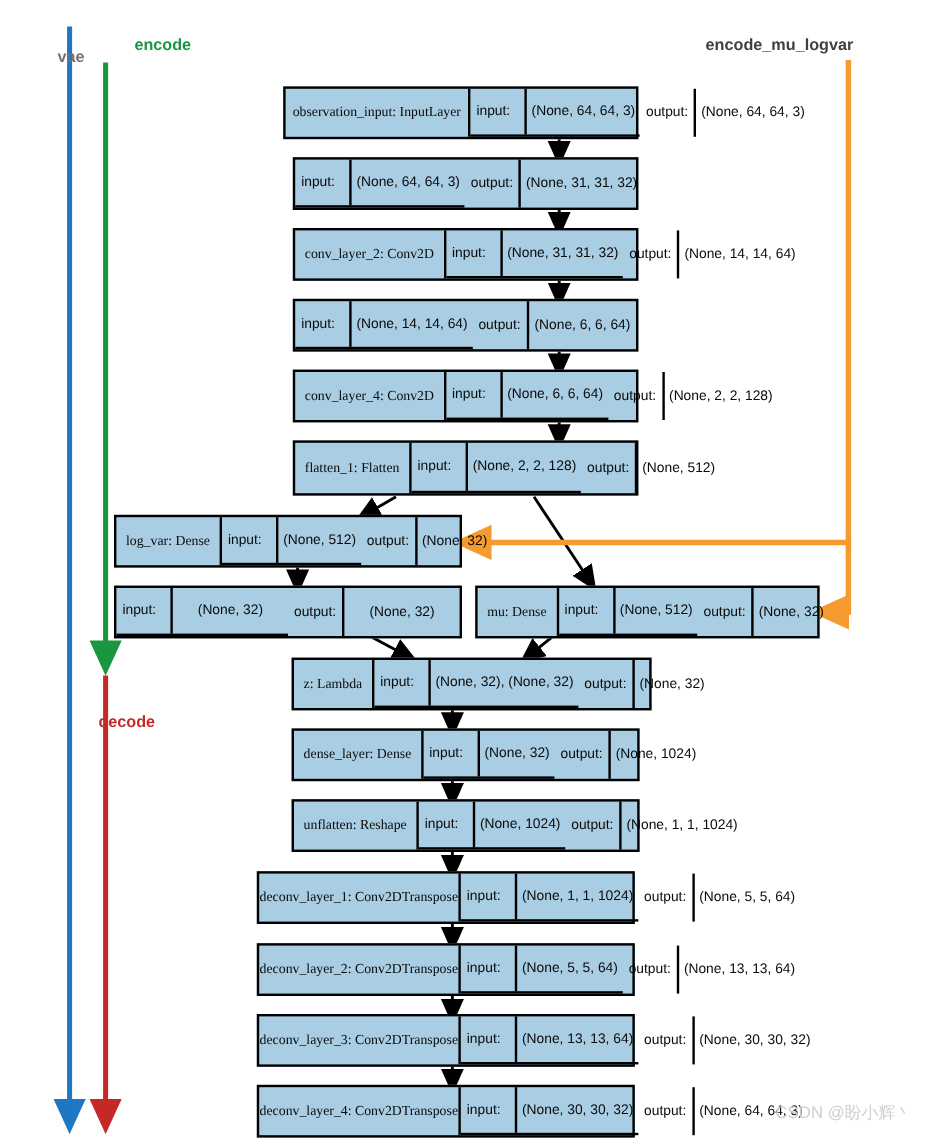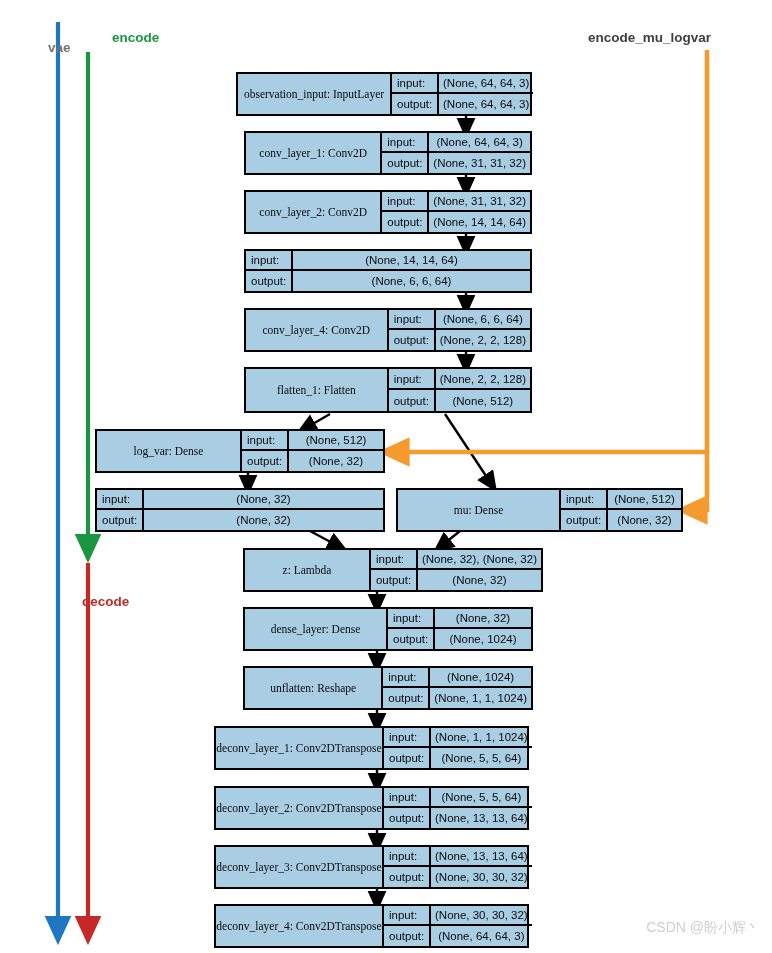--- a/index.html
+++ b/index.html
@@ -43,21 +43,21 @@
     justify-content: center;
     box-sizing: border-box;
     border-right: 2px solid #000000;
     text-align: center;
     padding: 0 8px;
     white-space: nowrap;
     font-family: Liberation Serif, serif;
   }
   .node .io {
     display: flex;
-    flex-direction: column;
+    flex-direction: row;
     flex: 1 1 auto;
     box-sizing: border-box;
   }
   .node .io-row {
     display: flex;
     flex: 1 1 50%;
     box-sizing: border-box;
   }
   .node .io-row:first-child {
     border-bottom: 2px solid #000000;
@@ -173,21 +173,20 @@
         <div class="io-val">(None, 64, 64, 3)</div>
       </div>
       <div class="io-row">
         <div class="io-key" style="width:47px;">output:</div>
         <div class="io-val">(None, 64, 64, 3)</div>
       </div>
     </div>
   </div>
 
   <div class="node" style="left:244px; top:131px; width:288px; height:44px;">
-    <div class="name" style="width:146px;">conv_layer_1: Conv2D</div>
     <div class="io">
       <div class="io-row">
         <div class="io-key" style="width:47px;">input:</div>
         <div class="io-val">(None, 64, 64, 3)</div>
       </div>
       <div class="io-row">
         <div class="io-key" style="width:47px;">output:</div>
         <div class="io-val">(None, 31, 31, 32)</div>
       </div>
     </div>

